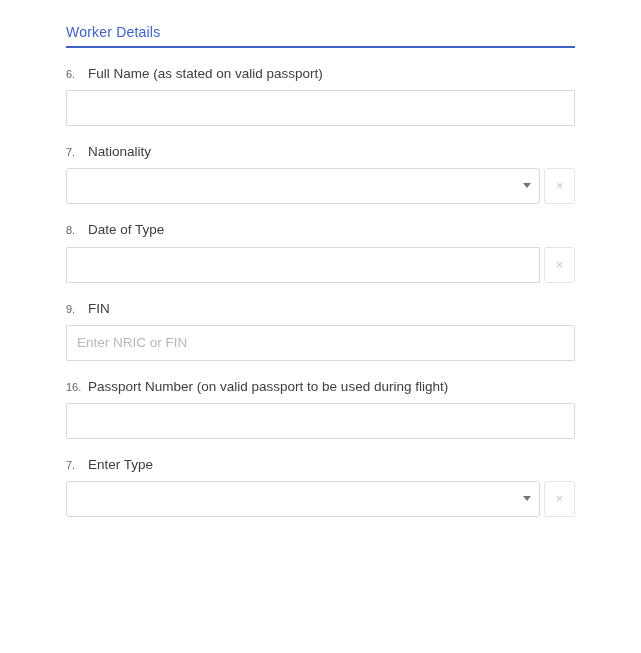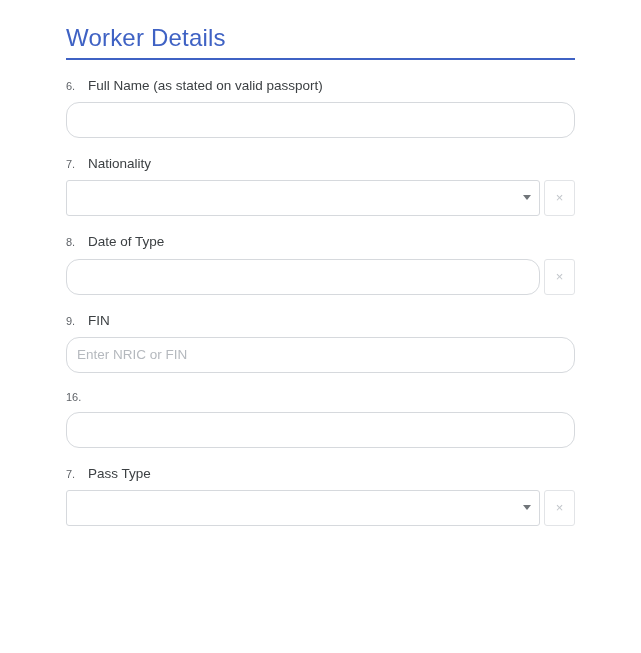--- a/index.html
+++ b/index.html
@@ -18,21 +18,21 @@
     position: relative;
     width: 641px;
     height: 653px;
     box-sizing: border-box;
     padding: 0 66px;
   }
   .section-header {
     padding-top: 24px;
   }
   .section-title {
-    font-size: 24px;
+    font-size: 14px;
     font-weight: normal;
     color: #3f62c4;
     letter-spacing: 0.2px;
     margin: 0;
     padding-bottom: 6px;
   }
   .section-rule {
     height: 2px;
     background: #3f62c4;
     width: 100%;
@@ -61,21 +61,21 @@
   }
   .input-row {
     display: flex;
     align-items: stretch;
   }
   .text-input {
     box-sizing: border-box;
     width: 100%;
     height: 36px;
     border: 1px solid #d6d9dd;
-    border-radius: 13px;
+    border-radius: 1px;
     background: #ffffff;
     font-family: "Liberation Sans", sans-serif;
     font-size: 13.5px;
     color: #3c4043;
     padding: 0 10px;
     outline: none;
   }
   .text-input::placeholder {
     color: #b5b9be;
   }
@@ -187,30 +187,31 @@
       <span class="field-text">FIN</span>
     </div>
     <div class="input-row">
       <input class="text-input" type="text" placeholder="Enter NRIC or FIN" style="">
     </div>
   </div>
 
   <div class="field">
     <div class="field-label">
       <span class="field-num">16.</span>
+      <span class="field-text">Passport Number (on valid passport to be used during flight)</span>
     </div>
     <div class="input-row">
       <input class="text-input" type="text" placeholder="" style="">
     </div>
   </div>
 
   <div class="field">
     <div class="field-label">
       <span class="field-num">7.</span>
-      <span class="field-text">Pass Type</span>
+      <span class="field-text">Enter Type</span>
     </div>
     <div class="input-row">
       <div class="select-wrap">
         <div class="select-box"></div>
         <span class="caret"></span>
       </div>
       <div class="clear-btn">×</div>
     </div>
   </div>
 

